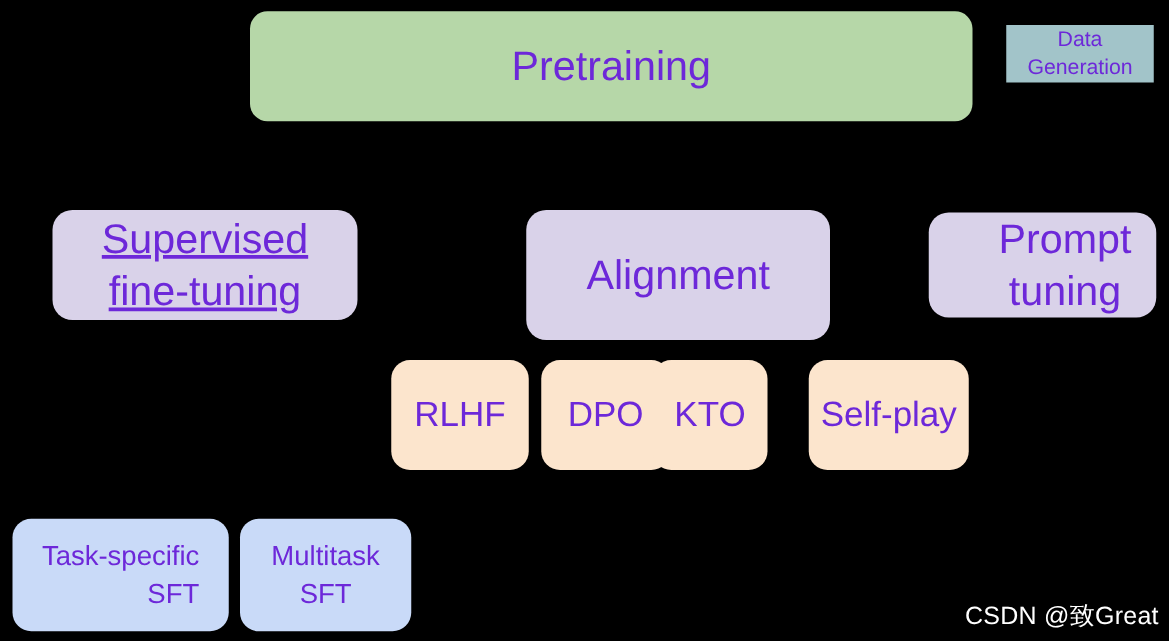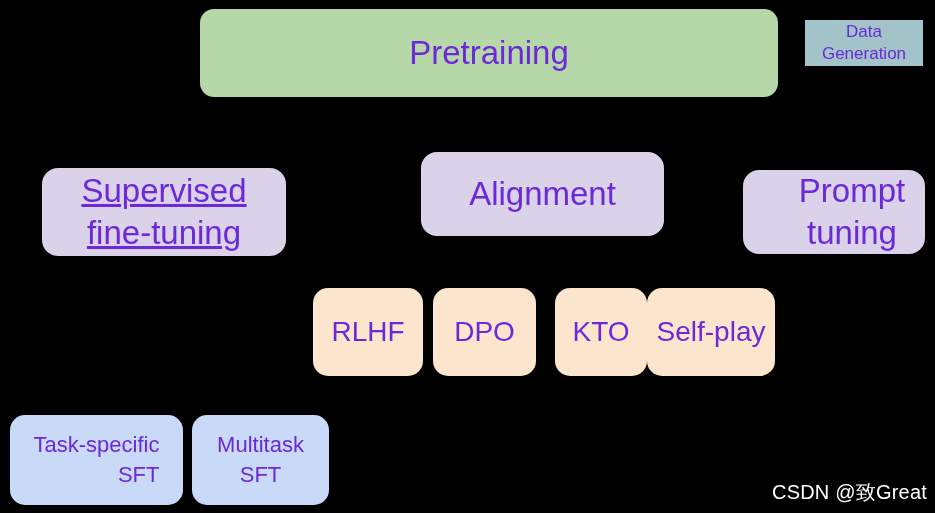--- a/index.html
+++ b/index.html
@@ -40,32 +40,32 @@
     font-size: 17px;
     line-height: 1.3;
   }
   
   .purple-box {
     border-radius: 16px;
     font-size: 33px;
     line-height: 1.27;
   }
   .sft         { left: 42px;  top: 168px; width: 244px; height: 88px; }
-  .alignment   { left: 421px; top: 152px; width: 243px; height: 84px; }
+  .alignment   { left: 421px; top: 168px; width: 243px; height: 104px; }
   .prompt      { left: 743px; top: 170px; width: 182px; height: 84px; }
   
   .peach-box {
     border-radius: 15px;
     font-size: 28px;
     top: 288px;
     height: 88px;
   }
   .rlhf     { left: 313px; width: 110px; }
   .dpo      { left: 433px; width: 103px; text-align: right; }
-  .kto      { left: 555px; width: 92px; justify-content: center;  }
+  .kto      { left: 522px; width: 92px; justify-content: center;  }
   .selfplay { left: 647px; width: 128px; }
   
   .blue-box {
     border-radius: 15px;
     font-size: 22px;
     line-height: 1.35;
     top: 415px;
     height: 90px;
   }
   .taskspecific { left: 10px;  width: 173px; text-align: right; }

